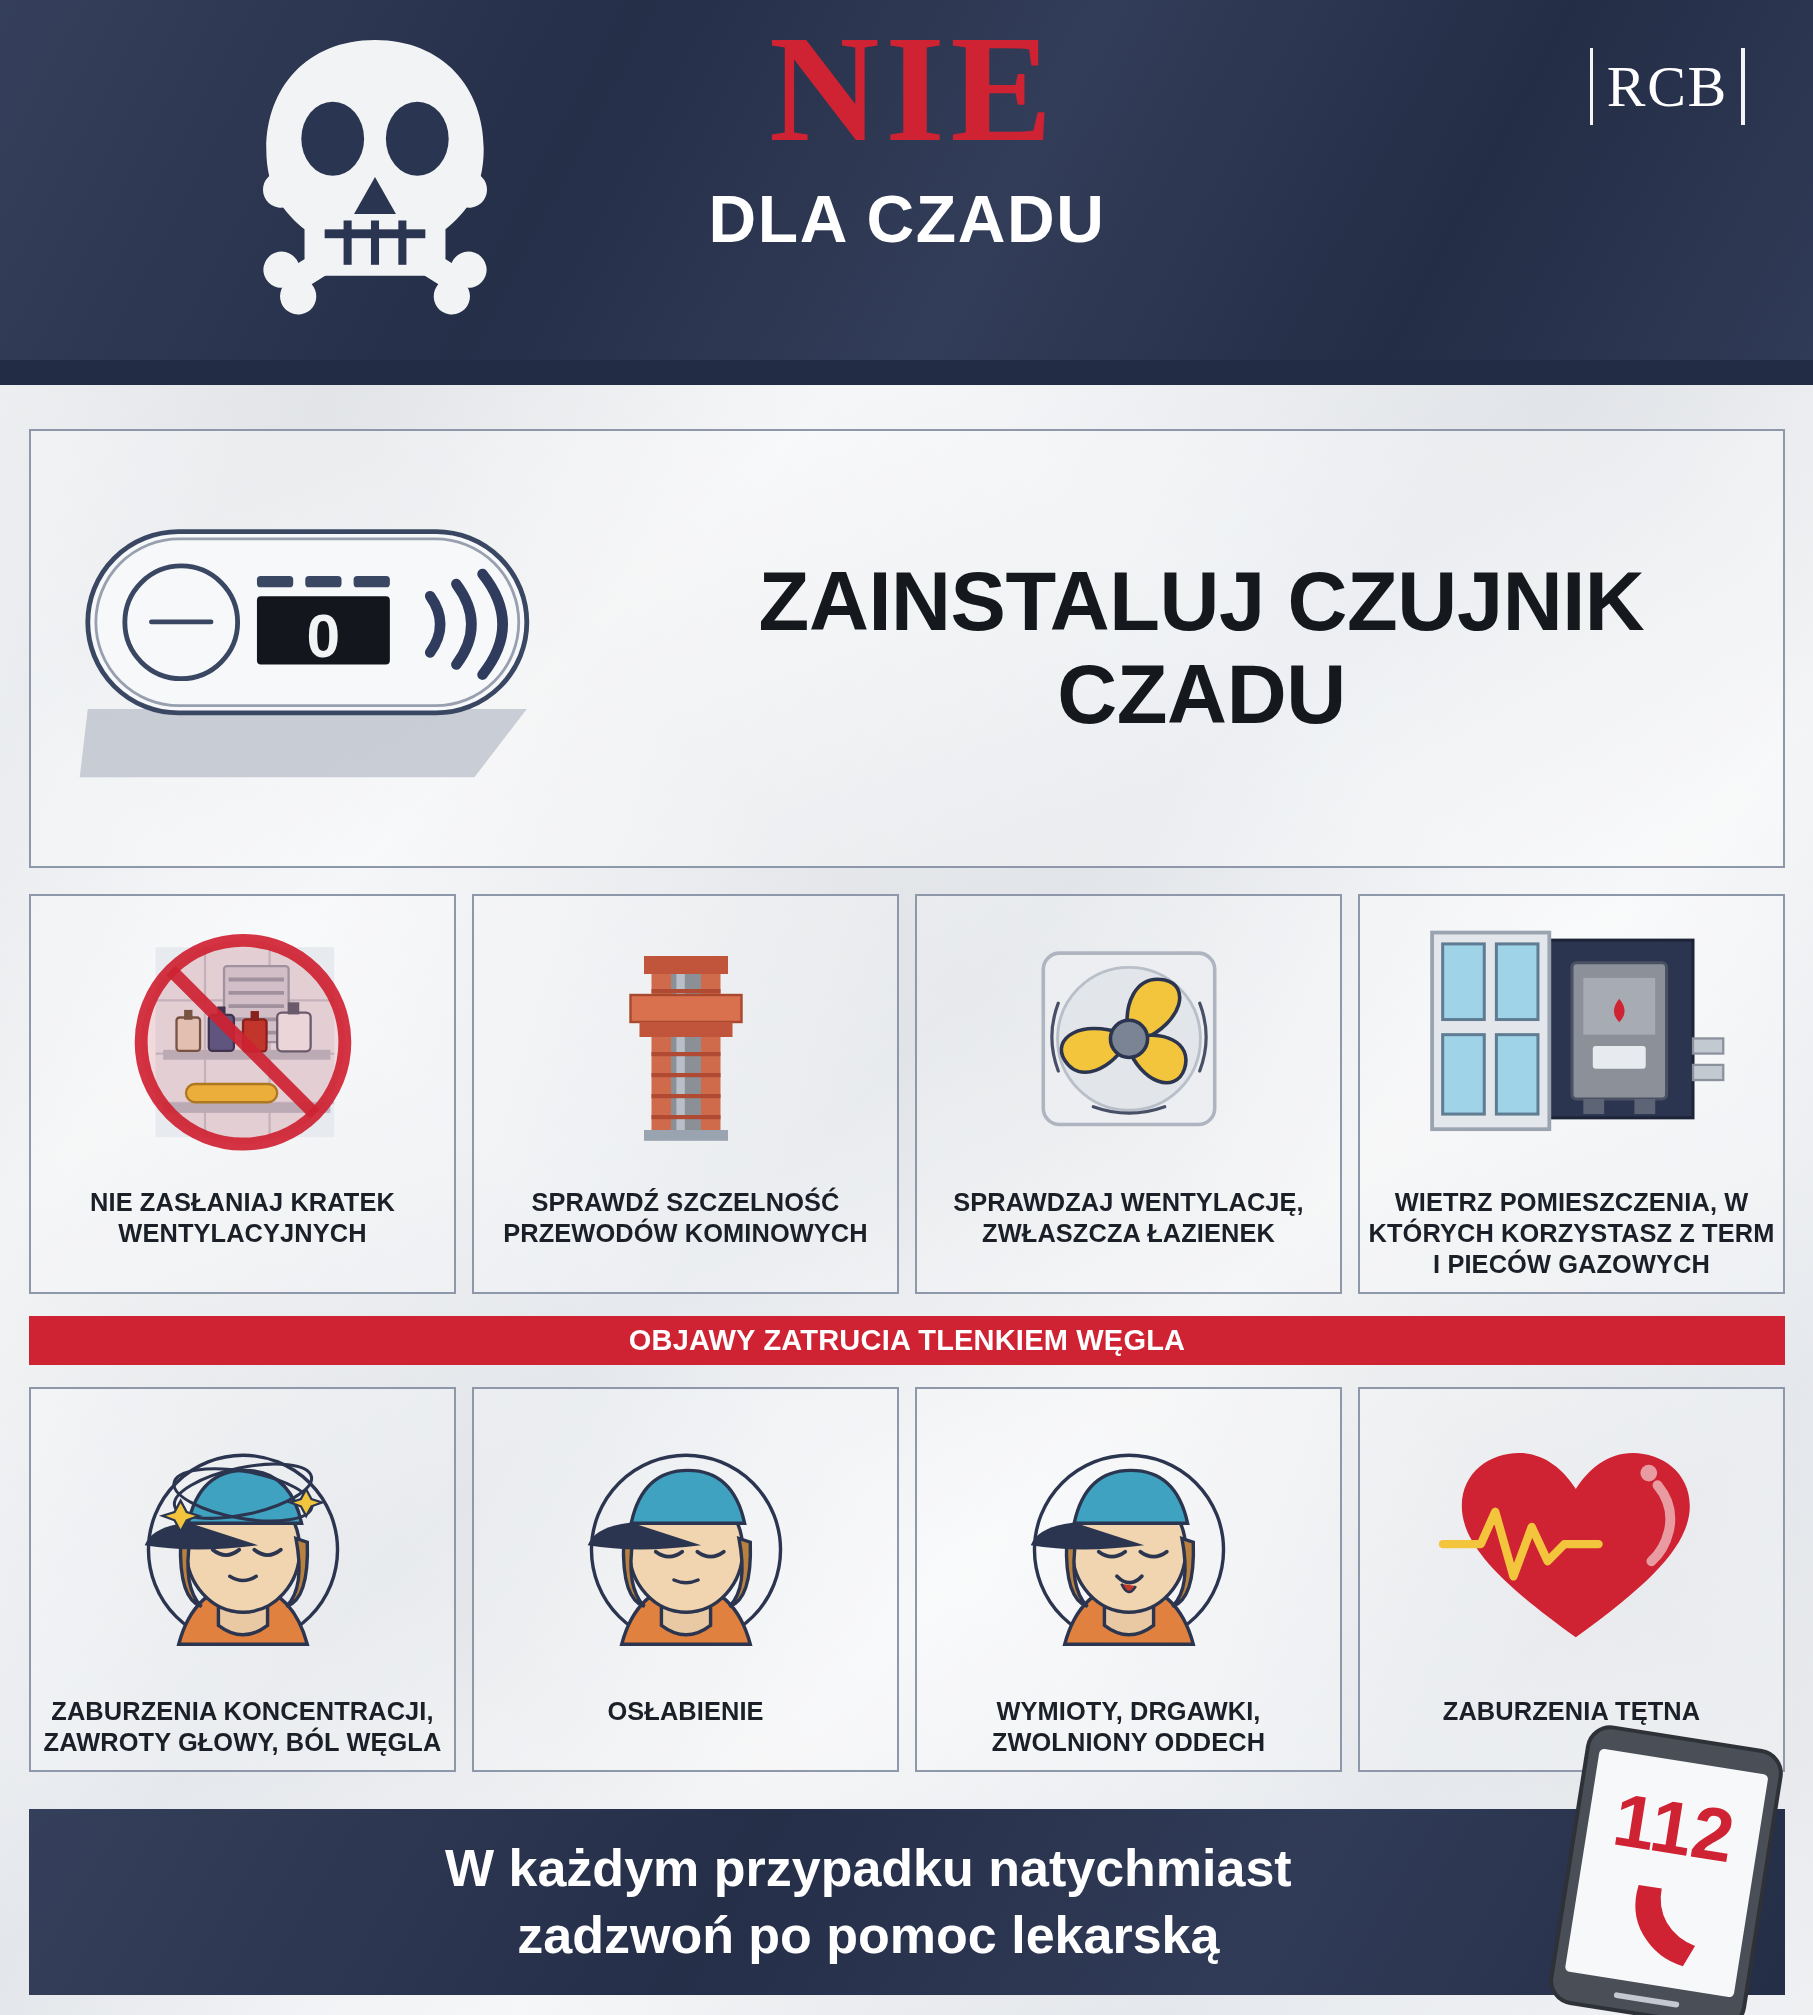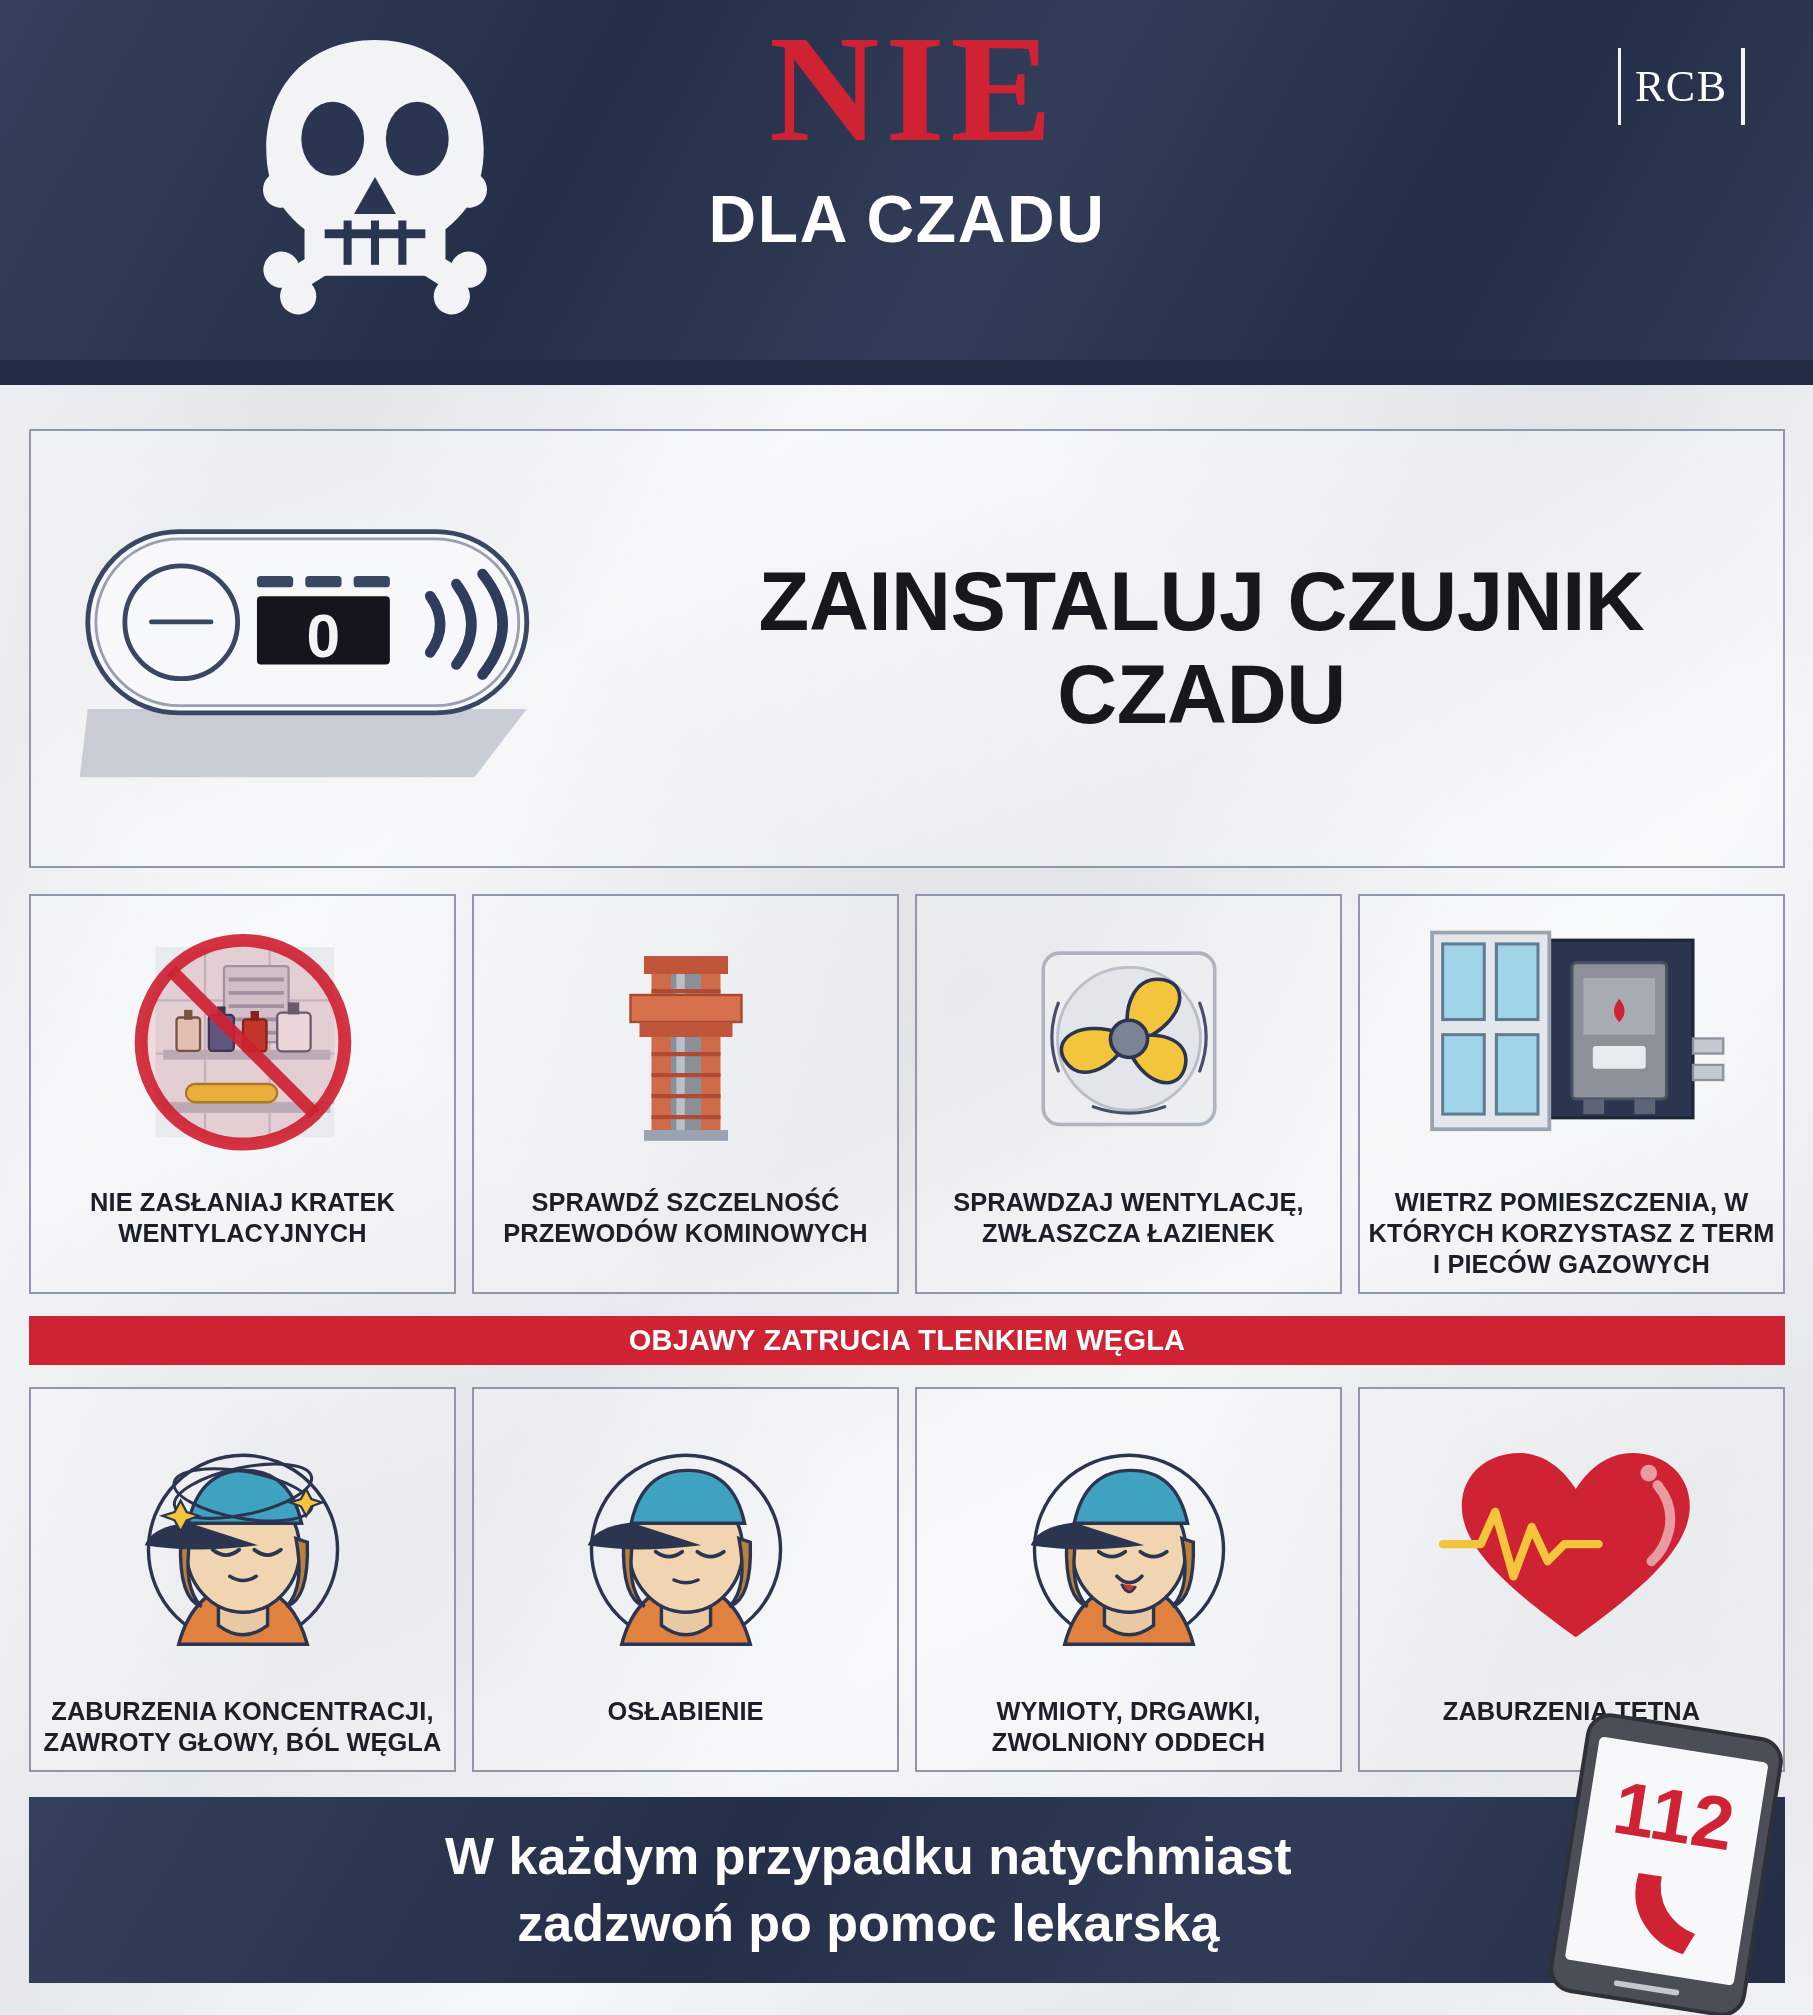--- a/index.html
+++ b/index.html
@@ -88,21 +88,21 @@
     height: 85px;
   }
   .rcb-bar {
     width: 3.6px;
     height: 77px;
     background: #ffffff;
     opacity: 0.95;
   }
   .rcb-text {
     font-family: "Liberation Serif", serif;
-    font-size: 44px;
+    font-size: 58px;
     font-weight: 400;
     color: #ffffff;
     letter-spacing: 1.6px;
     padding: 0 13.7px;
     line-height: 1;
   }
 
   
   .content {
     position: relative;
@@ -180,21 +180,21 @@
     justify-content: center;
     color: #ffffff;
     font-size: 29px;
     font-weight: 700;
     letter-spacing: 0.2px;
   }
 
   
   .call-banner {
     position: relative;
-    margin-top: 25px;
+    margin-top: 37px;
     background: #2a3552;
     height: 186px;
     display: flex;
     align-items: center;
     overflow: visible;
   }
   .call-banner::before {
     content: "";
     position: absolute; inset: 0;
     background: linear-gradient(120deg, rgba(255,255,255,0.05) 0%, rgba(0,0,0,0.12) 40%, rgba(255,255,255,0.03) 70%, rgba(0,0,0,0.14) 100%);

